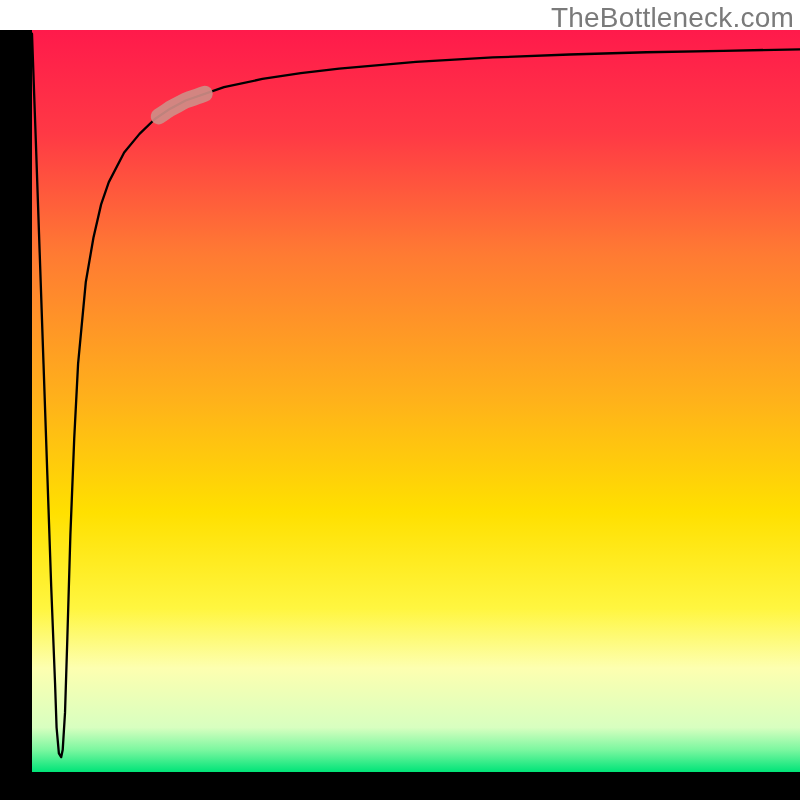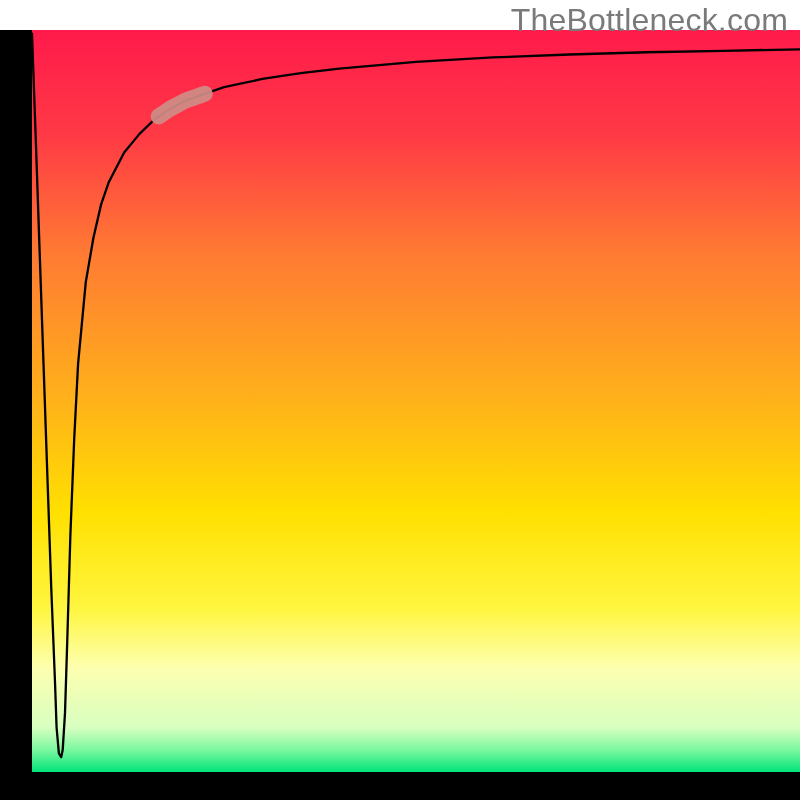--- a/index.html
+++ b/index.html
@@ -12,22 +12,22 @@
     font-family: Arial, Helvetica, sans-serif;
   }
   .stage {
     position: relative;
     width: 800px;
     height: 800px;
   }
   .watermark {
     position: absolute;
     top: 2px;
-    right: 12px;
-    font-size: 32px;
+    right: 6px;
+    font-size: 28px;
     font-weight: 400;
     color: #7a7a7a;
     letter-spacing: 0.2px;
     user-select: none;
   }
   .plot {
     position: absolute;
     left: 0;
     top: 0;
     width: 800px;

